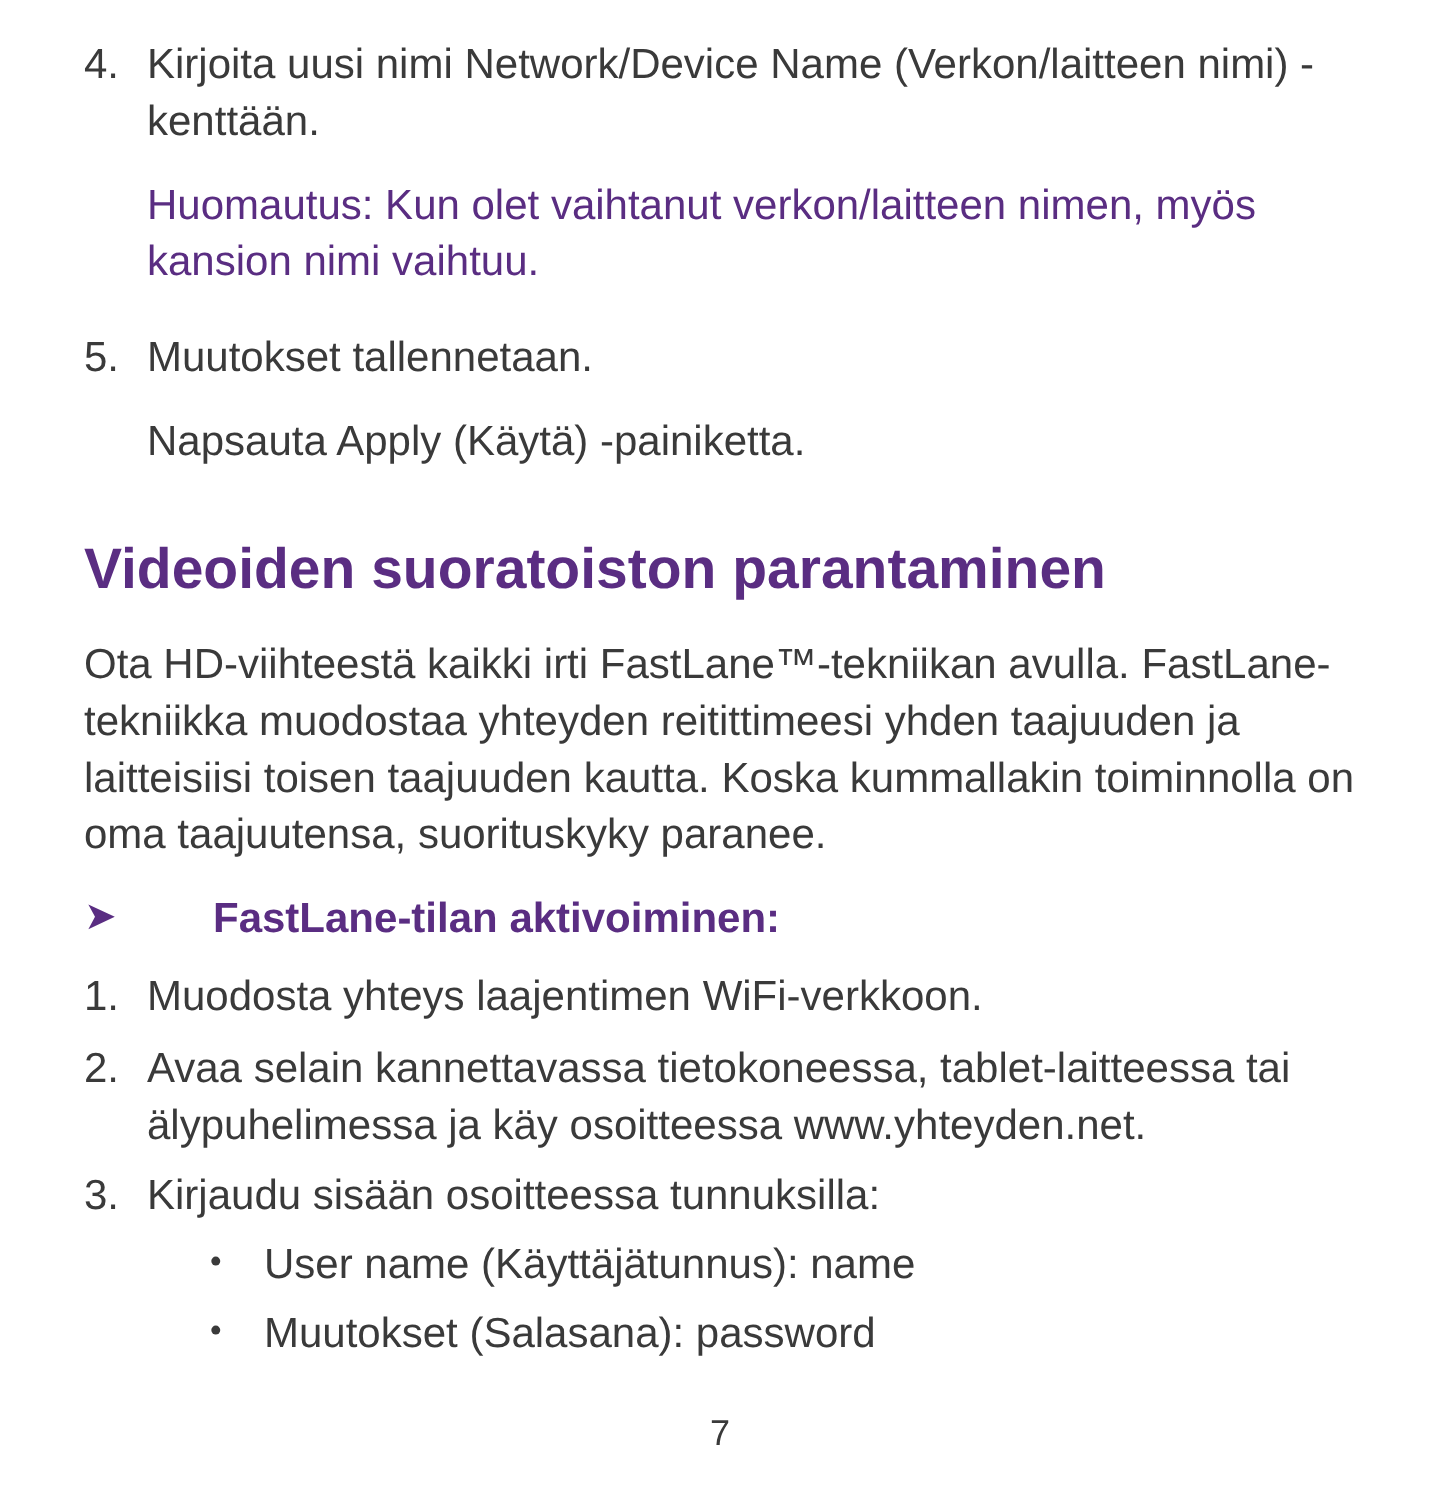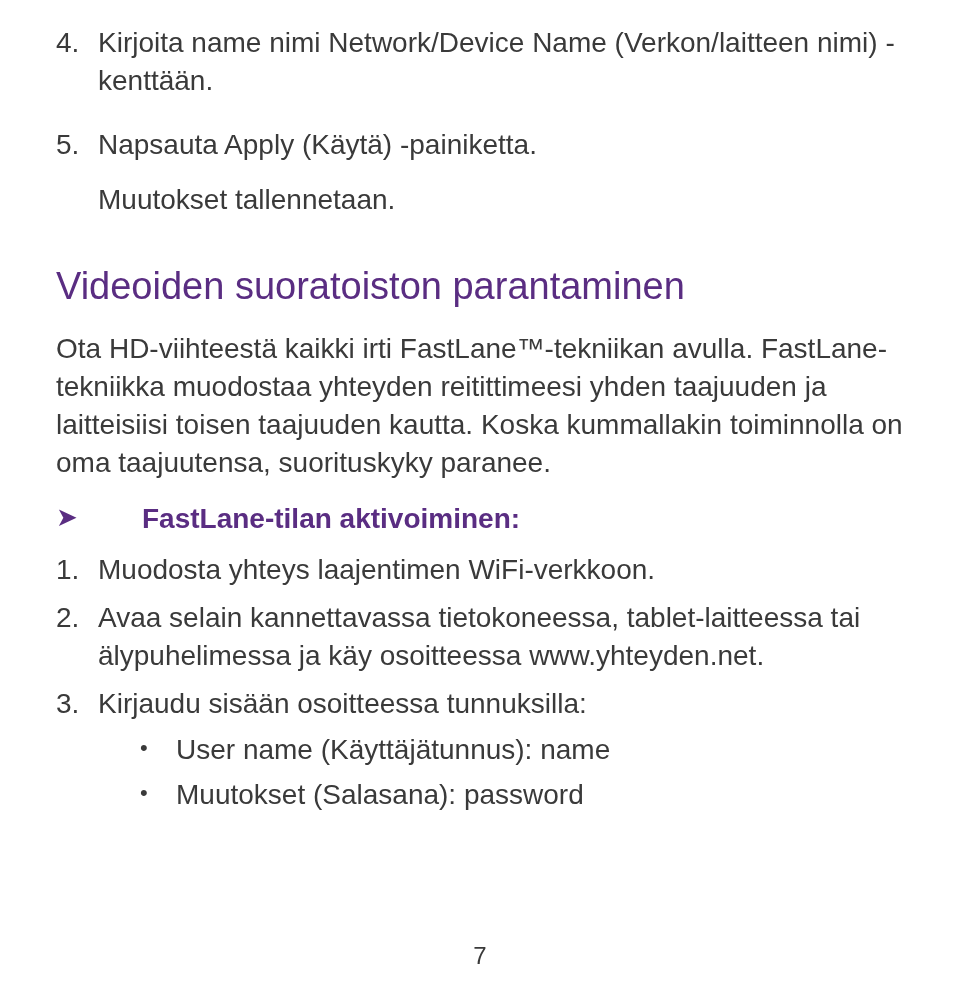--- a/index.html
+++ b/index.html
@@ -30,21 +30,21 @@
   }
   .li-num {
     min-width: 42px;
     font-weight: 400;
   }
   .li-body {
     flex: 1;
   }
   .heading {
     font-size: 38px;
-    font-weight: 400;
+    font-weight: 700;
     margin: 24px 0 18px 0;
   }
   .para {
     margin: 0 0 18px 0;
   }
   .bullet-heading-row {
     display: flex;
     align-items: flex-start;
     margin: 8px 0 14px 0;
   }
@@ -94,31 +94,32 @@
 </head>
 <body>
 
 <div class="page">
 
   <ol class="ol-top">
     <li>
       <span class="li-num">4.</span>
       <div class="li-body">
         <p class="para">
-          <span>Kirjoita name nimi </span><span class="bold">Network/Device Name</span><span> (Verkon/laitteen nimi) -kenttään.</span>
+          <span>Kirjoita uusi nimi </span><span class="bold">Network/Device Name</span><span> (Verkon/laitteen nimi) -kenttään.</span>
         </p>
+        <p class="para purple">Huomautus: Kun olet vaihtanut verkon/laitteen nimen, myös kansion nimi vaihtuu.</p>
       </div>
     </li>
     <li>
       <span class="li-num">5.</span>
       <div class="li-body">
+        <p class="para">Muutokset tallennetaan.</p>
         <p class="para">
           <span>Napsauta </span><span class="bold">Apply</span><span> (Käytä) -painiketta.</span>
         </p>
-        <p class="para">Muutokset tallennetaan.</p>
       </div>
     </li>
   </ol>
 
   <h2 class="heading purple">Videoiden suoratoiston parantaminen</h2>
 
   <p class="para">Ota HD-viihteestä kaikki irti FastLane™-tekniikan avulla. FastLane-tekniikka muodostaa yhteyden reitittimeesi yhden taajuuden ja laitteisiisi toisen taajuuden kautta. Koska kummallakin toiminnolla on oma taajuutensa, suorituskyky paranee.</p>
 
   <div class="bullet-heading-row">
     <span class="arrow purple">➤</span>

